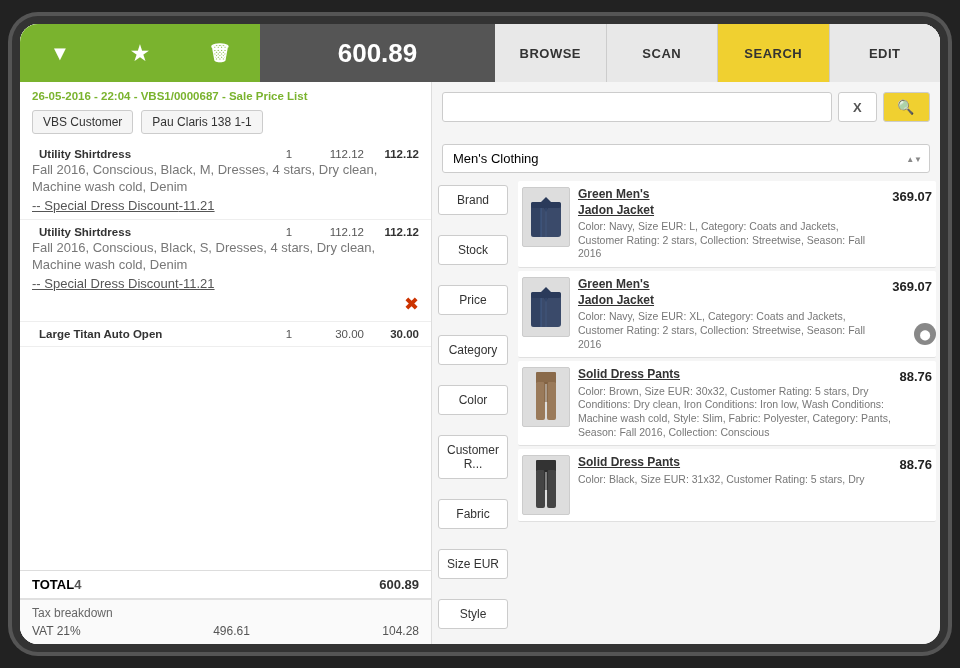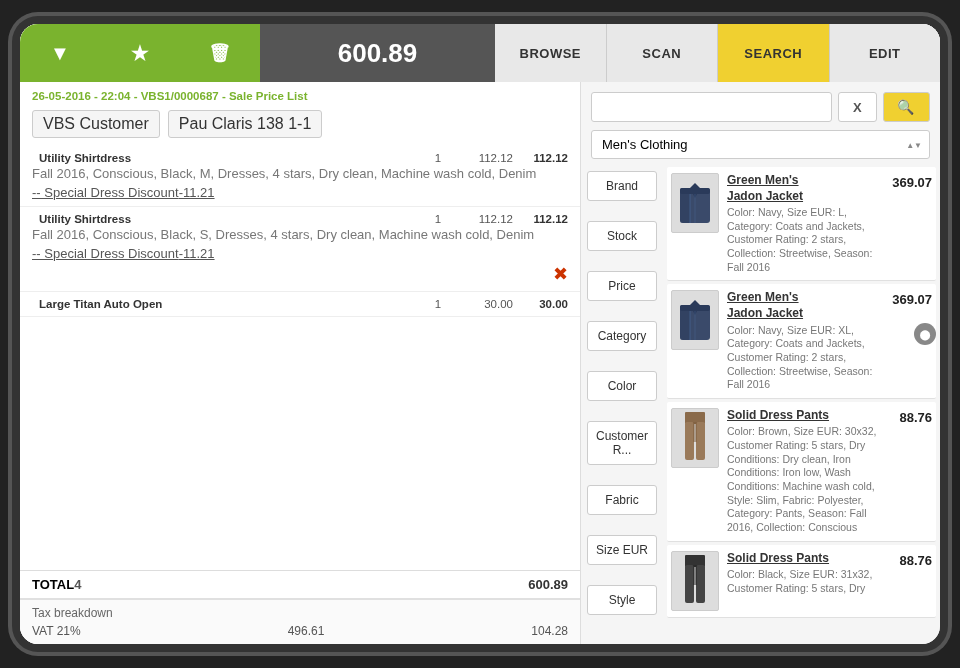--- a/index.html
+++ b/index.html
@@ -83,21 +83,21 @@
 
     
     .main-content {
       display: flex;
       flex: 1;
       overflow: hidden;
     }
 
     
     .left-panel {
-      width: 561px;
+      width: 412px;
       background: #fff;
       border-right: 1px solid #ddd;
       display: flex;
       flex-direction: column;
       overflow: hidden;
     }
     .order-header {
       padding: 8px 12px 4px 12px;
       font-size: 11.5px;
       color: #7ab32e;
@@ -106,21 +106,21 @@
     .order-meta {
       display: flex;
       padding: 4px 12px;
       gap: 8px;
     }
     .meta-badge {
       background: #f5f5f5;
       border: 1px solid #ccc;
       border-radius: 3px;
       padding: 4px 10px;
-      font-size: 16px;
+      font-size: 12px;
       color: #333;
     }
     .order-items {
       flex: 1;
       overflow-y: auto;
       padding: 4px 0;
     }
     .order-item {
       padding: 6px 12px;
       border-bottom: 1px solid #eee;
@@ -229,20 +229,21 @@
       background: #f0d030;
       border: 1px solid #ccc;
       border-radius: 3px;
       padding: 6px 14px;
       font-size: 14px;
       cursor: pointer;
       color: #555;
     }
     .category-select-wrap {
       padding: 0 10px 8px 10px;
+      margin-top: 14px;
     }
     .category-select {
       width: 100%;
       border: 1px solid #ccc;
       border-radius: 3px;
       padding: 6px 10px;
       font-size: 13px;
       background: white;
       cursor: pointer;
       appearance: none;

